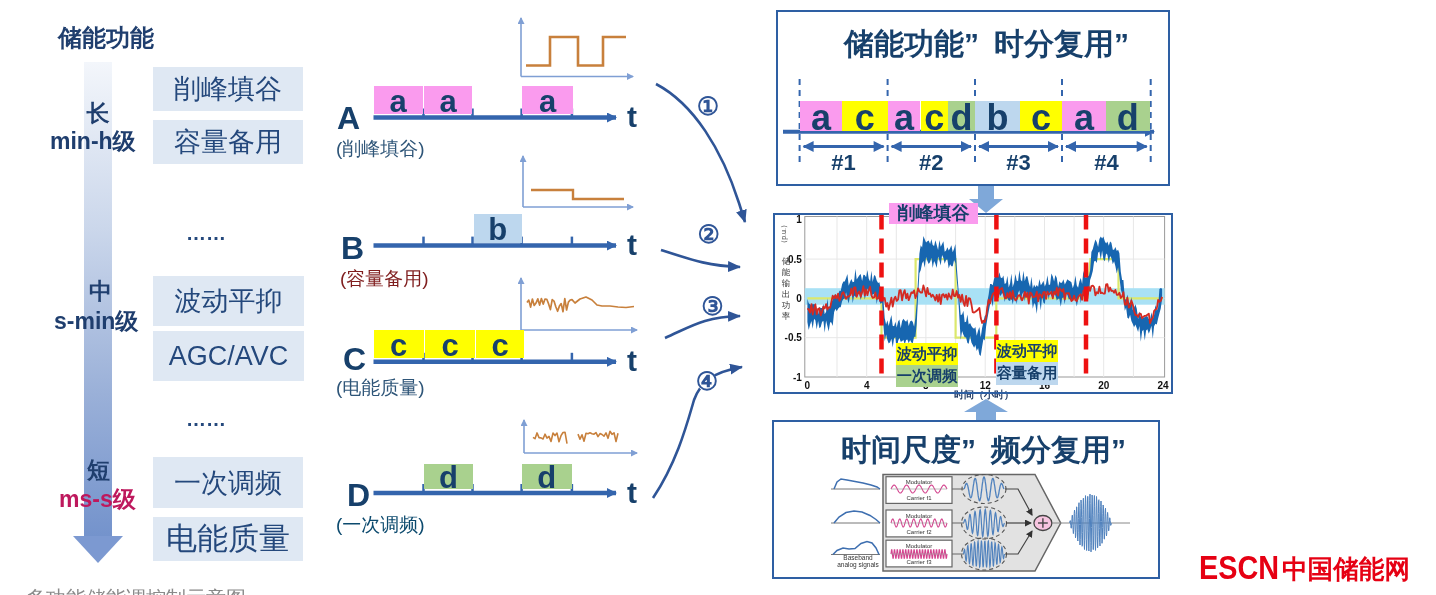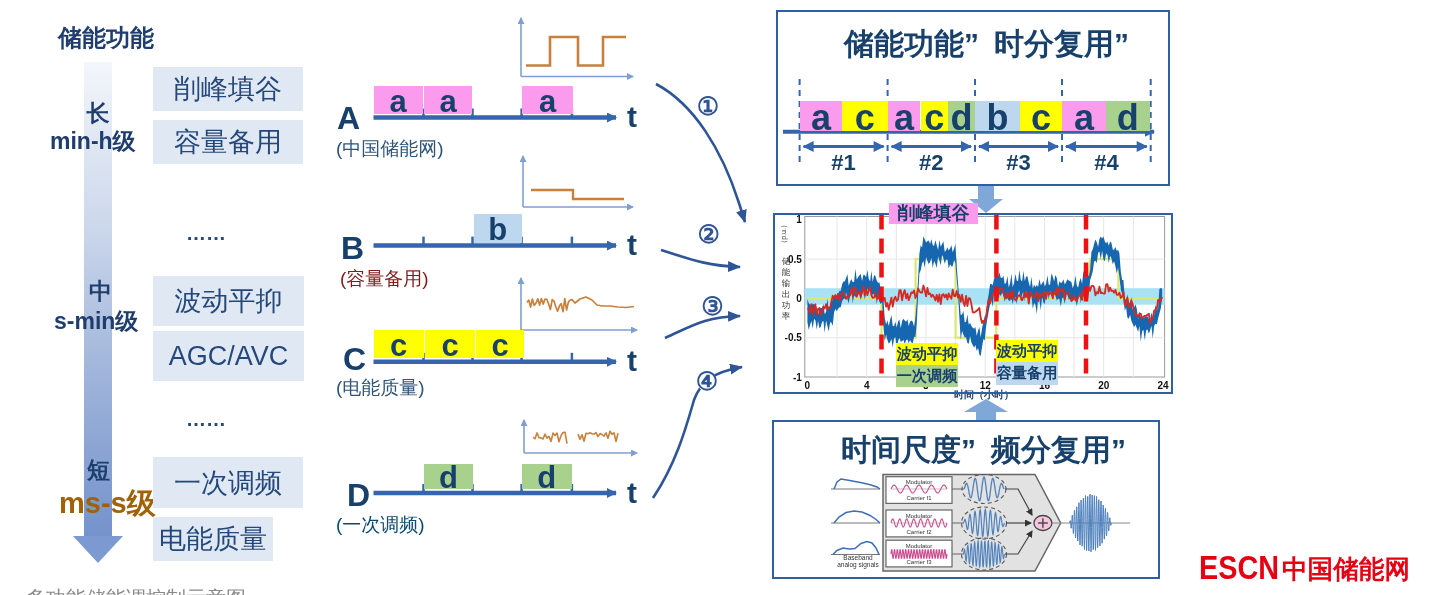--- a/index.html
+++ b/index.html
@@ -176,34 +176,34 @@
 <path d="M1069.5,523.0 L1069.8,522.2 L1070.0,520.8 L1070.3,520.6 L1070.5,522.4 L1070.8,525.5 L1071.1,528.1 L1071.3,528.2 L1071.6,525.0 L1071.9,520.0 L1072.1,515.8 L1072.4,515.1 L1072.7,518.9 L1072.9,525.6 L1073.2,531.7 L1073.4,533.6 L1073.7,529.7 L1074.0,521.6 L1074.2,513.6 L1074.5,510.1 L1074.8,513.5 L1075.0,522.5 L1075.3,532.4 L1075.5,537.8 L1075.8,535.5 L1076.1,526.1 L1076.3,514.5 L1076.6,506.8 L1076.8,507.6 L1077.1,516.9 L1077.4,529.9 L1077.6,539.8 L1077.9,541.0 L1078.2,532.5 L1078.4,518.4 L1078.7,506.2 L1079.0,502.7 L1079.2,510.1 L1079.5,524.7 L1079.7,538.9 L1080.0,545.0 L1080.3,539.4 L1080.5,524.8 L1080.8,508.8 L1081.0,500.0 L1081.3,503.4 L1081.6,517.4 L1081.8,534.8 L1082.1,546.3 L1082.4,545.5 L1082.6,532.6 L1082.9,514.3 L1083.2,500.3 L1083.4,498.2 L1083.7,509.4 L1083.9,528.1 L1084.2,544.4 L1084.5,549.5 L1084.7,540.4 L1085.0,521.9 L1085.2,503.8 L1085.5,495.6 L1085.8,502.0 L1086.0,519.7 L1086.3,539.4 L1086.6,550.5 L1086.8,547.0 L1087.1,530.7 L1087.3,510.1 L1087.6,496.3 L1087.9,496.6 L1088.1,511.0 L1088.4,531.9 L1088.7,548.1 L1088.9,551.0 L1089.2,539.0 L1089.5,518.5 L1089.7,500.3 L1090.0,494.1 L1090.2,503.3 L1090.5,523.0 L1090.8,542.7 L1091.0,551.9 L1091.3,545.7 L1091.5,527.5 L1091.8,507.0 L1092.1,495.0 L1092.3,497.9 L1092.6,514.1 L1092.9,535.0 L1093.1,549.4 L1093.4,549.7 L1093.7,535.9 L1093.9,515.3 L1094.2,499.0 L1094.4,495.5 L1094.7,506.6 L1095.0,526.3 L1095.2,544.0 L1095.5,550.4 L1095.8,542.2 L1096.0,524.1 L1096.3,505.6 L1096.5,496.5 L1096.8,501.6 L1097.1,517.9 L1097.3,536.6 L1097.6,547.8 L1097.8,545.7 L1098.1,531.7 L1098.4,513.4 L1098.6,500.5 L1098.9,499.7 L1099.2,511.2 L1099.4,528.6 L1099.7,542.6 L1100.0,546.0 L1100.2,537.2 L1100.5,521.2 L1100.7,506.6 L1101.0,501.0 L1101.3,507.1 L1101.5,521.3 L1101.8,535.9 L1102.0,543.3 L1102.3,539.8 L1102.6,527.6 L1102.8,513.5 L1103.1,505.0 L1103.4,506.2 L1103.6,516.1 L1103.9,529.1 L1104.2,538.4 L1104.4,539.2 L1104.7,531.5 L1104.9,519.9 L1105.2,510.5 L1105.5,508.2 L1105.7,513.6 L1106.0,523.5 L1106.2,532.5 L1106.5,535.9 L1106.8,532.4 L1107.0,524.4 L1107.3,516.3 L1107.6,512.4 L1107.8,514.3 L1108.1,520.4 L1108.3,527.1 L1108.6,530.9 L1108.9,530.2 L1109.1,526.0 L1109.4,521.0 L1109.7,517.8 L1109.9,517.9 L1110.2,520.5 L1110.5,523.6 L1110.7,525.4 L1111.0,525.2 L1111.2,523.8 L1111.5,523.0" fill="none" stroke="#4F81BD" stroke-width="1.0"></path>
 <text x="858" y="560" font-size="6.5" fill="#333" text-anchor="middle">Baseband</text>
 <text x="858" y="567" font-size="6.5" fill="#333" text-anchor="middle">analog signals</text>
   </svg>
 <div style="position:absolute;left:58px;top:22px;color:#1F3E6E;font-size:24px;font-weight:bold;white-space:nowrap;">储能功能</div>
 <div style="position:absolute;left:86px;top:98px;color:#1F3E6E;font-size:23px;font-weight:bold;white-space:nowrap;width:24px;text-align:center">长</div>
 <div style="position:absolute;left:50px;top:126px;color:#1F3E6E;font-size:23px;font-weight:bold;white-space:nowrap;">min-h级</div>
 <div style="position:absolute;left:89px;top:276px;color:#1F3E6E;font-size:23px;font-weight:bold;white-space:nowrap;">中</div>
 <div style="position:absolute;left:54px;top:306px;color:#1F3E6E;font-size:23px;font-weight:bold;white-space:nowrap;">s-min级</div>
 <div style="position:absolute;left:87px;top:455px;color:#1F3E6E;font-size:23px;font-weight:bold;white-space:nowrap;">短</div>
-<div style="position:absolute;left:59px;top:484px;color:#a16207;font-size:29px;font-weight:bold;white-space:nowrap;">ms-s级</div>
+<div style="position:absolute;left:59px;top:484px;color:#be185d;font-size:23px;font-weight:bold;white-space:nowrap;">ms-s级</div>
 <div style="position:absolute;left:153px;top:67px;width:150px;height:44px;background:#DFE8F3;color:#24487C;font-size:27px;font-weight:bold;display:flex;align-items:center;justify-content:center;font-weight:normal">削峰填谷</div>
 <div style="position:absolute;left:153px;top:120px;width:150px;height:44px;background:#DFE8F3;color:#24487C;font-size:27px;font-weight:bold;display:flex;align-items:center;justify-content:center;font-weight:normal">容量备用</div>
 <div style="position:absolute;left:153px;top:276px;width:151px;height:50px;background:#DFE8F3;color:#24487C;font-size:27px;font-weight:bold;display:flex;align-items:center;justify-content:center;font-weight:normal">波动平抑</div>
 <div style="position:absolute;left:153px;top:331px;width:151px;height:50px;background:#DFE8F3;color:#24487C;font-size:27px;font-weight:bold;display:flex;align-items:center;justify-content:center;font-weight:normal">AGC/AVC</div>
 <div style="position:absolute;left:153px;top:457px;width:150px;height:51px;background:#DFE8F3;color:#24487C;font-size:27px;font-weight:bold;display:flex;align-items:center;justify-content:center;font-weight:normal">一次调频</div>
-<div style="position:absolute;left:153px;top:517px;width:120px;height:44px;background:#DFE8F3;color:#24487C;font-size:27px;font-weight:bold;display:flex;align-items:center;justify-content:center;font-weight:normal">电能质量</div>
+<div style="position:absolute;left:153px;top:517px;width:150px;height:44px;background:#DFE8F3;color:#24487C;font-size:31px;font-weight:bold;display:flex;align-items:center;justify-content:center;font-weight:normal">电能质量</div>
 <div style="position:absolute;left:186px;top:222px;color:#24487C;font-size:20px;font-weight:bold;white-space:nowrap;">……</div>
 <div style="position:absolute;left:186px;top:408px;color:#24487C;font-size:20px;font-weight:bold;white-space:nowrap;">……</div>
 <div style="position:absolute;left:337px;top:100px;color:#17406B;font-size:32px;font-weight:bold;white-space:nowrap;">A</div>
 <div style="position:absolute;left:341px;top:230px;color:#17406B;font-size:32px;font-weight:bold;white-space:nowrap;">B</div>
 <div style="position:absolute;left:343px;top:341px;color:#17406B;font-size:32px;font-weight:bold;white-space:nowrap;">C</div>
 <div style="position:absolute;left:347px;top:477px;color:#17406B;font-size:32px;font-weight:bold;white-space:nowrap;">D</div>
-<div style="position:absolute;left:336px;top:136px;color:#2E5578;font-size:19px;font-weight:normal;white-space:nowrap;">(中国储能网)</div>
+<div style="position:absolute;left:336px;top:136px;color:#2E5578;font-size:19px;font-weight:normal;white-space:nowrap;">(削峰填谷)</div>
 <div style="position:absolute;left:340px;top:266px;color:#7f1d1d;font-size:19px;font-weight:normal;white-space:nowrap;">(容量备用)</div>
 <div style="position:absolute;left:336px;top:375px;color:#2E5578;font-size:19px;font-weight:normal;white-space:nowrap;">(电能质量)</div>
 <div style="position:absolute;left:336px;top:512px;color:#0c4a6e;font-size:19px;font-weight:normal;white-space:nowrap;">(一次调频)</div>
 <div style="position:absolute;left:627px;top:100px;color:#17406B;font-size:30px;font-weight:bold;white-space:nowrap;">t</div>
 <div style="position:absolute;left:627px;top:228px;color:#17406B;font-size:30px;font-weight:bold;white-space:nowrap;">t</div>
 <div style="position:absolute;left:627px;top:344px;color:#17406B;font-size:30px;font-weight:bold;white-space:nowrap;">t</div>
 <div style="position:absolute;left:627px;top:476px;color:#17406B;font-size:30px;font-weight:bold;white-space:nowrap;">t</div>
 <div style="position:absolute;left:373.6px;top:86px;width:49px;height:28px;background:#FA9BEE;color:#17406B;font-size:31px;font-weight:bold;display:flex;align-items:center;justify-content:center;padding-top:4px">a</div>
 <div style="position:absolute;left:424px;top:86px;width:48px;height:28px;background:#FA9BEE;color:#17406B;font-size:31px;font-weight:bold;display:flex;align-items:center;justify-content:center;padding-top:4px">a</div>
 <div style="position:absolute;left:522px;top:86px;width:51px;height:28px;background:#FA9BEE;color:#17406B;font-size:31px;font-weight:bold;display:flex;align-items:center;justify-content:center;padding-top:4px">a</div>

